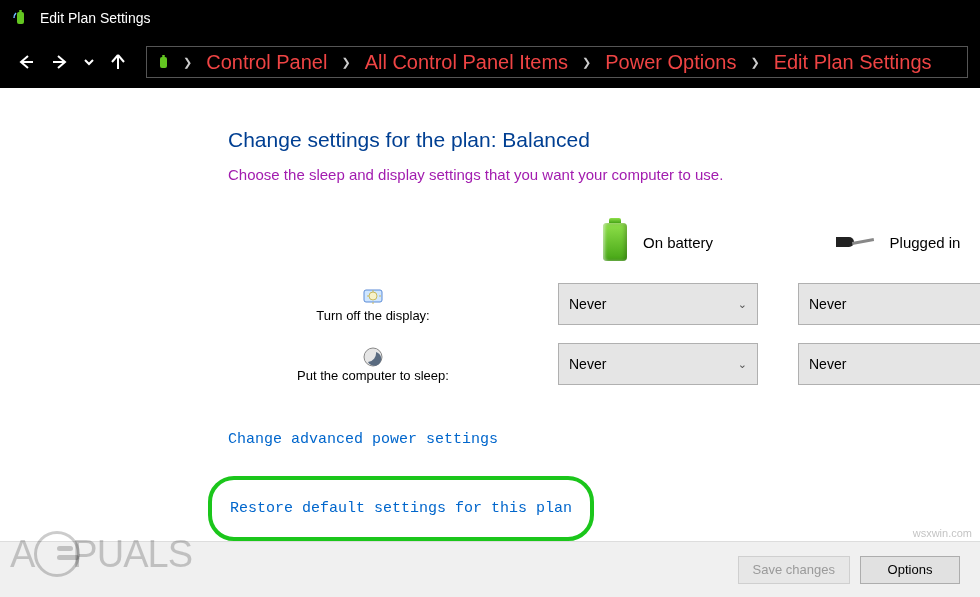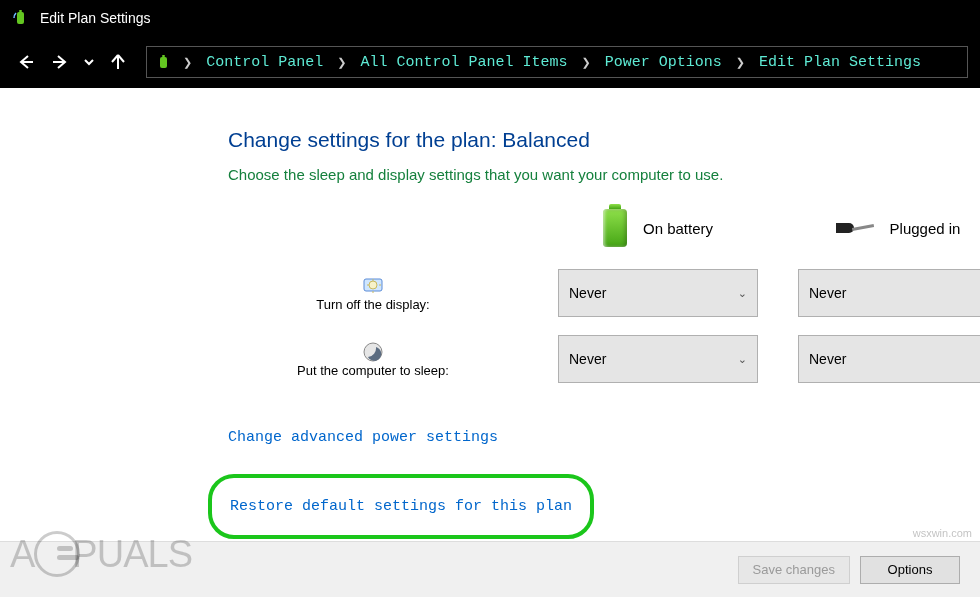--- a/index.html
+++ b/index.html
@@ -45,37 +45,37 @@
       height: 32px;
       border: 1px solid #555;
       background: #000;
       display: flex;
       align-items: center;
       padding: 0 8px;
       gap: 6px;
       margin-left: 8px;
     }
     .addrbar .sep { color: #ccc; font-size: 11px; margin: 0 4px; }
-    .addrbar .crumb { color: #5eead4; font-size: 15px; padding: 2px 4px; cursor: pointer; font-family: Liberation Mono, monospace; }
+    .addrbar .crumb { color: #ef4444; font-size: 20px; padding: 2px 4px; cursor: pointer; }
     .addr-icon { width: 18px; height: 18px; display:flex;align-items:center;justify-content:center; }
     
     .content {
       padding: 40px 60px 0 228px;
       color: #000;
     }
     .heading {
       font-size: 21px;
       color: #003f92;
       font-weight: 400;
       margin-bottom: 14px;
     }
     .subtext {
       font-size: 15px;
-      color: #15803d;
-      margin-bottom: 22px;
+      color: #a21caf;
+      margin-bottom: 36px;
     }
     .grid {
       display: grid;
       grid-template-columns: 290px 200px 200px;
       column-gap: 40px;
       row-gap: 18px;
       align-items: center;
     }
     .col-head {
       display: flex;
@@ -87,21 +87,21 @@
     }
     .row-label {
       display: flex;
       align-items: center;
       gap: 0;
       font-size: 13px;
       flex-direction: column;
     }
     .row-label .row-icon { width: 22px; height: 22px; display:flex;align-items:center;justify-content:center; }
     .dropdown {
-      height: 48px;
+      height: 42px;
       background: #e5e5e5;
       border: 1px solid #b0b0b0;
       display: flex;
       align-items: center;
       justify-content: space-between;
       padding: 0 10px;
       cursor: pointer;
       font-size: 14px;
       color: #000;
     }

